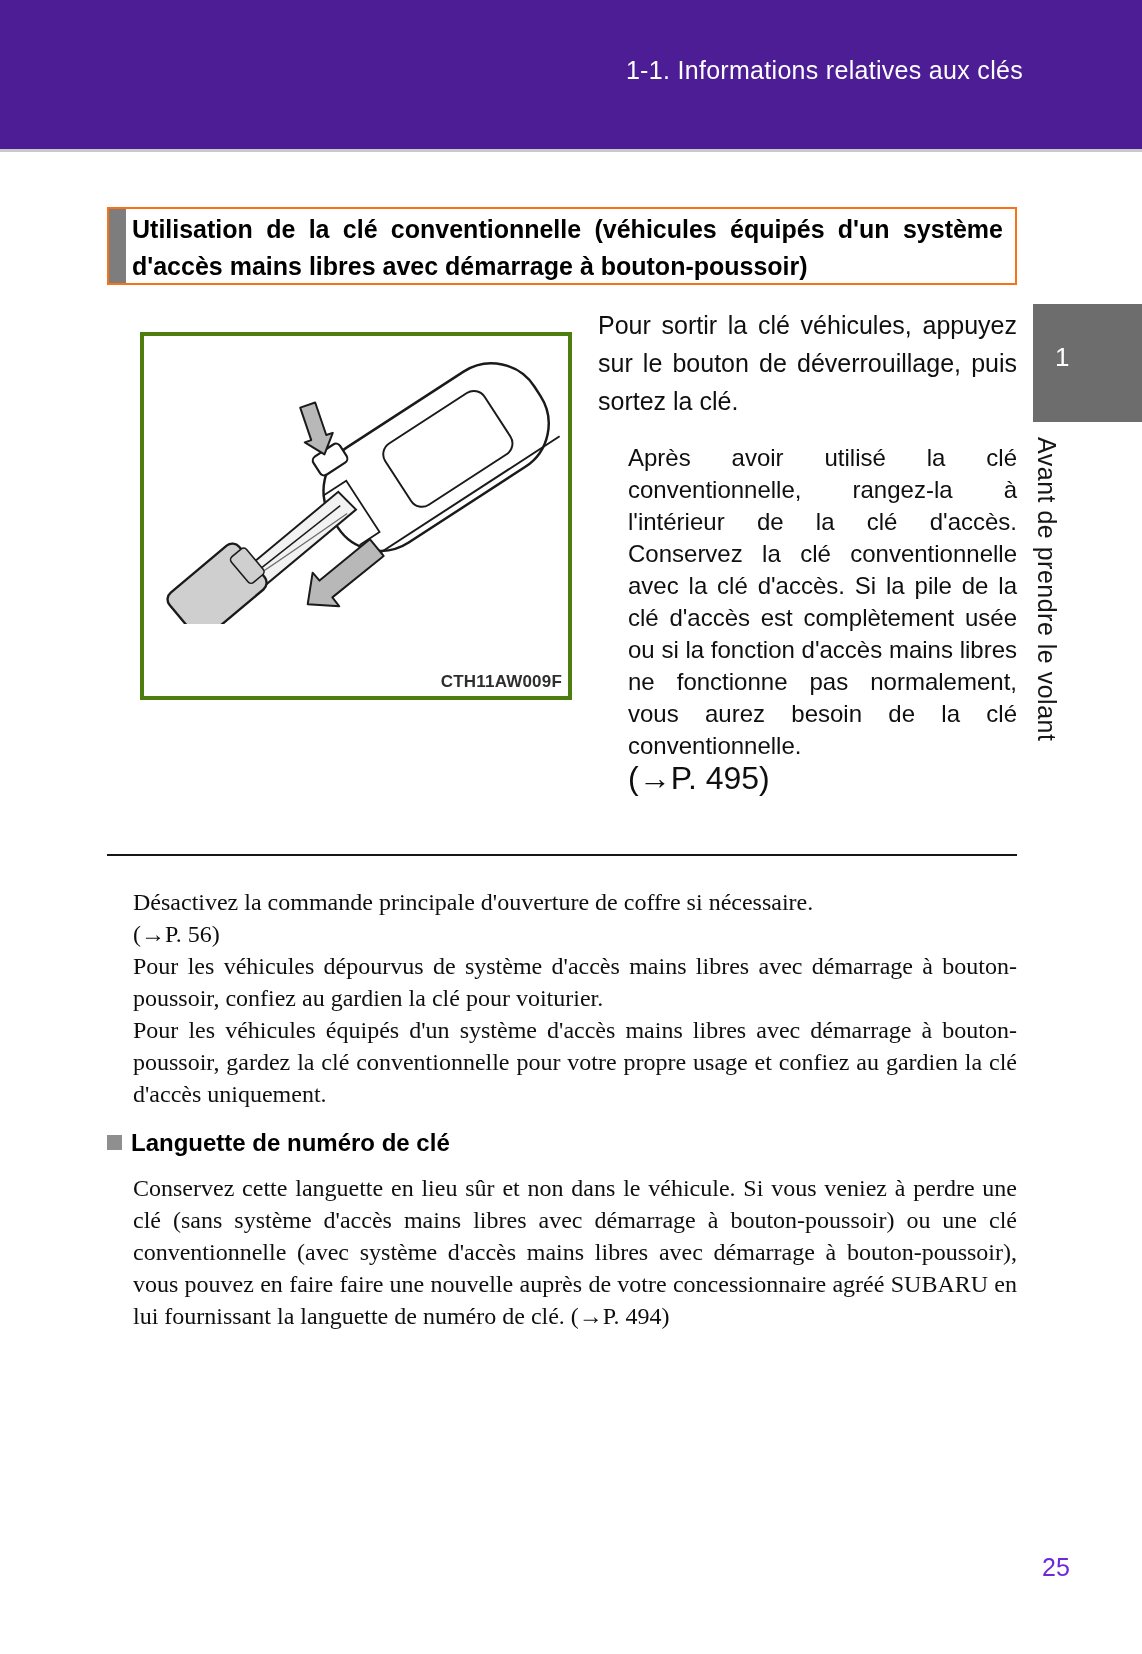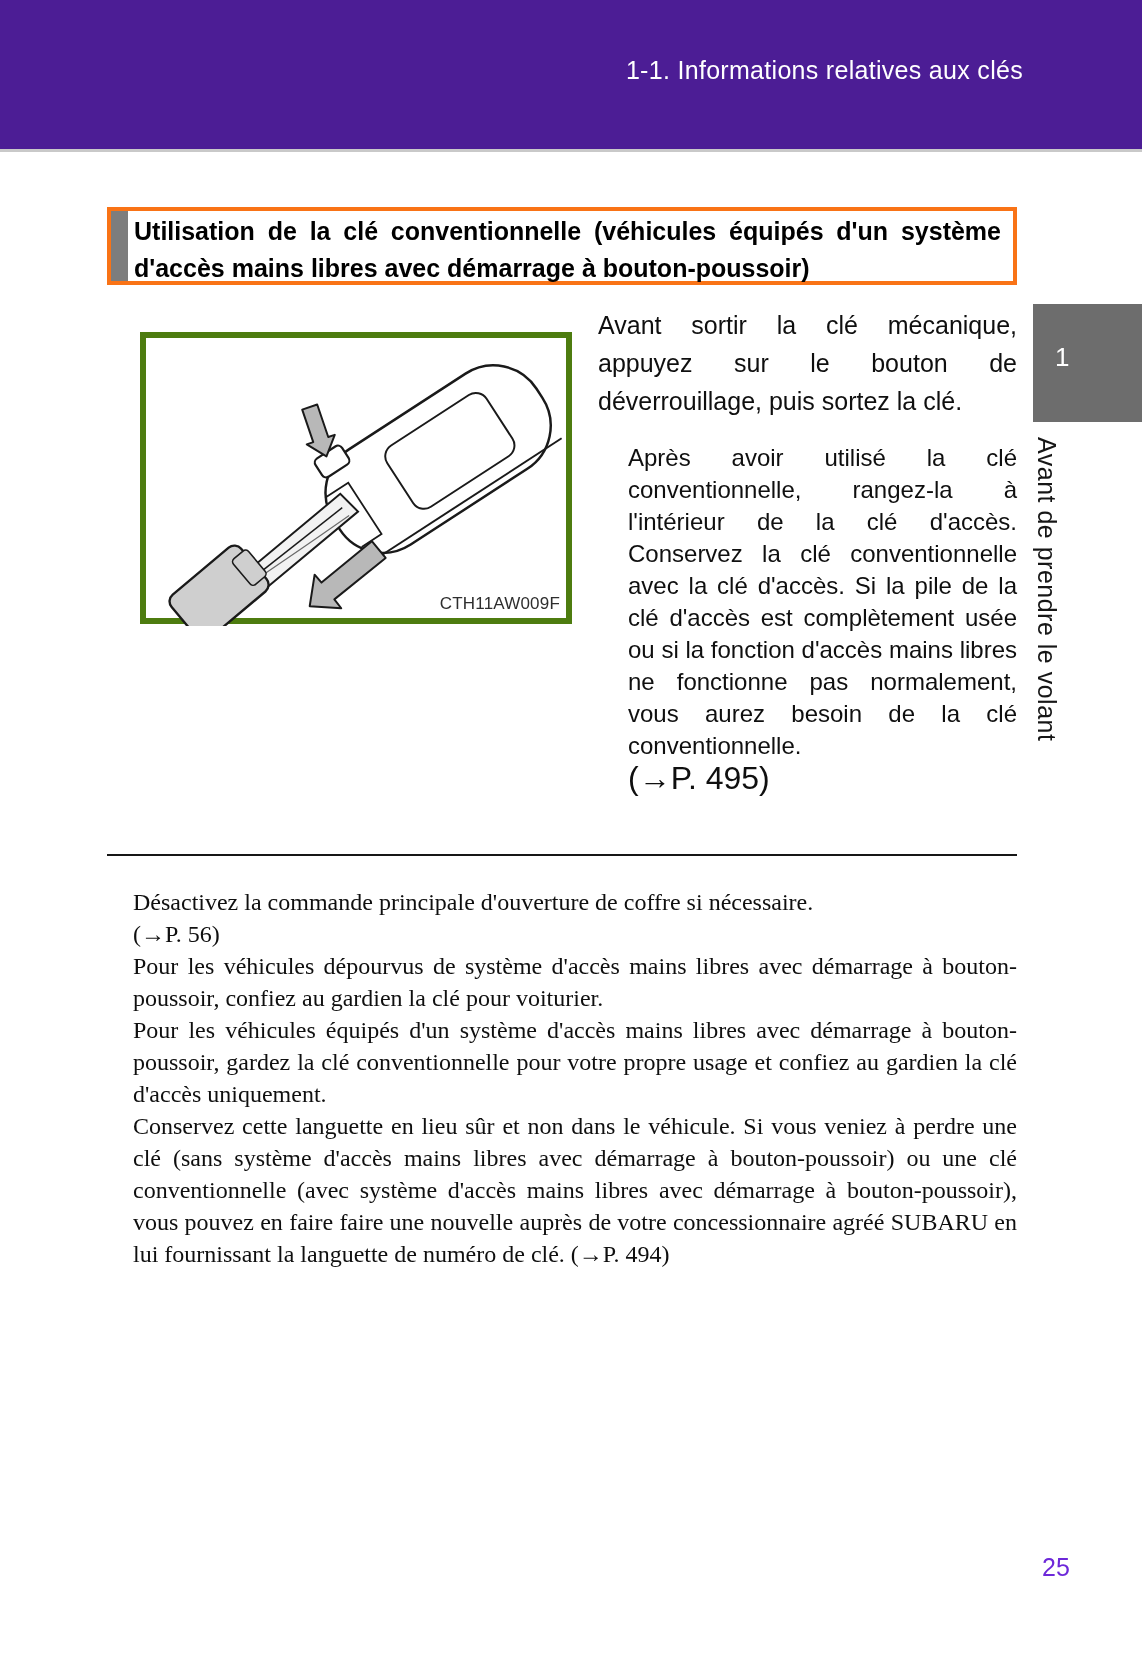--- a/index.html
+++ b/index.html
@@ -29,21 +29,21 @@
     color: #ffffff;
     letter-spacing: 0.3px;
     white-space: nowrap;
   }
 
   
   .title-box {
     position: absolute;
     left: 107px; top: 207px;
     width: 910px; height: 78px;
-    border: 4px solid #f97316;
+    border: 2px solid #f97316;
     background: #ffffff;
   }
   .title-accent {
     position: absolute;
     left: 0; top: 0; bottom: 0;
     width: 17px;
     background: #7d7d7d;
   }
   .title-text {
     position: absolute;
@@ -52,23 +52,24 @@
     font-weight: bold;
     line-height: 37px;
     text-align: justify;
     color: #000;
   }
 
   
   .figure-box {
     position: absolute;
     left: 140px; top: 332px;
-    width: 432px; height: 292px;
-    border: 6px solid #4d7c0f;
+    width: 432px; height: 368px;
+    border: 4px solid #4d7c0f;
     background: #fff;
+    font-weight: bold;
   }
   .figure-box svg { position: absolute; left: 0; top: 0; }
   .figure-code {
     position: absolute;
     right: 6px; bottom: 4px;
     font-size: 17px;
     color: #2e2e2e;
     letter-spacing: 0.2px;
   }
 
@@ -211,21 +212,21 @@
           <rect x="104" y="242" width="20" height="34" rx="4" fill="#cfcfcf" stroke="#1a1a1a" stroke-width="1.6"></rect>
         </g>
       </g>
 
       <polygon points="228,206 177,248 170,240 165,272 197,274 190,265 242,223" fill="#b8b8b8" stroke="#1a1a1a" stroke-width="2" stroke-linejoin="round"></polygon>
     </svg>
     <div class="figure-code">CTH11AW009F</div>
   </div>
 
   <div class="intro-col">
-    <p class="intro-main">Avant sortir la clé mécanique, appuyez sur le bouton de déverrouillage, puis sortez la clé.</p>
+    <p class="intro-main">Pour sortir la clé véhicules, appuyez sur le bouton de déverrouillage, puis sortez la clé.</p>
     <div class="intro-indent">
       <p class="intro-detail">Après avoir utilisé la clé conventionnelle, rangez-la à l'intérieur de la clé d'accès. Conservez la clé conventionnelle avec la clé d'accès. Si la pile de la clé d'accès est complètement usée ou si la fonction d'accès mains libres ne fonctionne pas normalement, vous aurez besoin de la clé conventionnelle.</p>
       <p class="intro-ref">(→P. 495)</p>
     </div>
   </div>
 
   <div class="chapter-tab">
     <div class="chapter-number">1</div>
   </div>
   <div class="chapter-label">Avant de prendre le volant</div>
@@ -234,20 +235,24 @@
 
   <div class="sections">
 
     <div class="sec-body">
       <p>Désactivez la commande principale d'ouverture de coffre si nécessaire.</p>
       <p>(→P. 56)</p>
       <p>Pour les véhicules dépourvus de système d'accès mains libres avec démarrage à bouton-poussoir, confiez au gardien la clé pour voiturier.</p>
       <p>Pour les véhicules équipés d'un système d'accès mains libres avec démarrage à bouton-poussoir, gardez la clé conventionnelle pour votre propre usage et confiez au gardien la clé d'accès uniquement.</p>
     </div>
 
+    <div class="sec-heading spaced">
+      <span class="bullet"></span>
+      <span class="sec-heading-text">Languette de numéro de clé</span>
+    </div>
     <div class="sec-body">
       <p>Conservez cette languette en lieu sûr et non dans le véhicule. Si vous veniez à perdre une clé (sans système d'accès mains libres avec démarrage à bouton-poussoir) ou une clé conventionnelle (avec système d'accès mains libres avec démarrage à bouton-poussoir), vous pouvez en faire faire une nouvelle auprès de votre concessionnaire agréé SUBARU en lui fournissant la languette de numéro de clé. (→P. 494)</p>
     </div>
 
   </div>
 
   <div class="page-number">25</div>
 
 </div>
 

